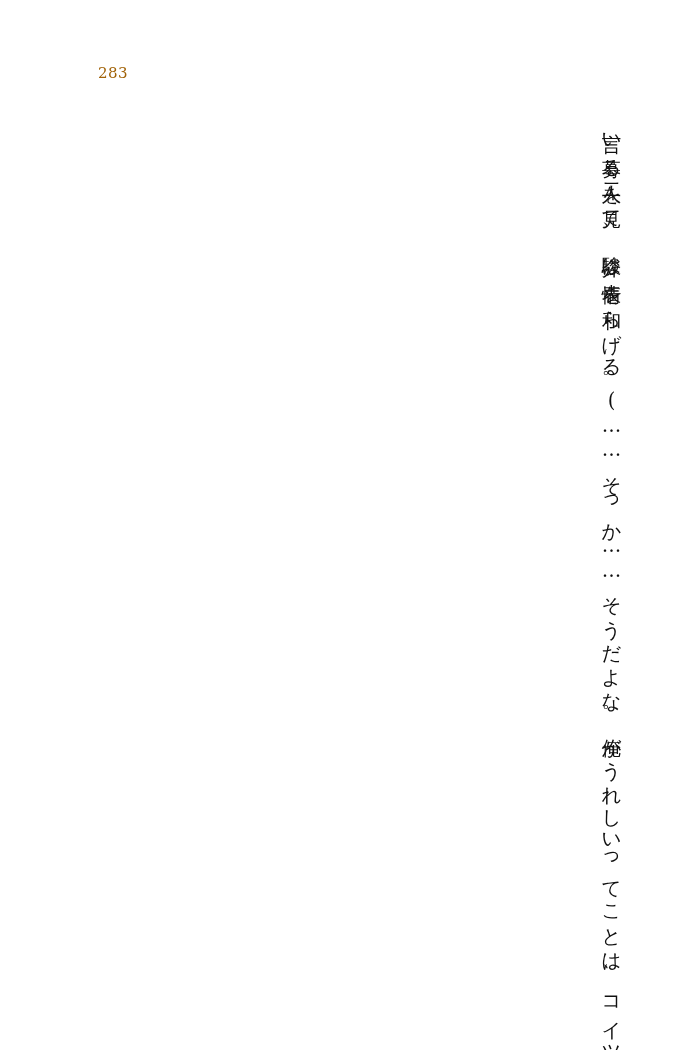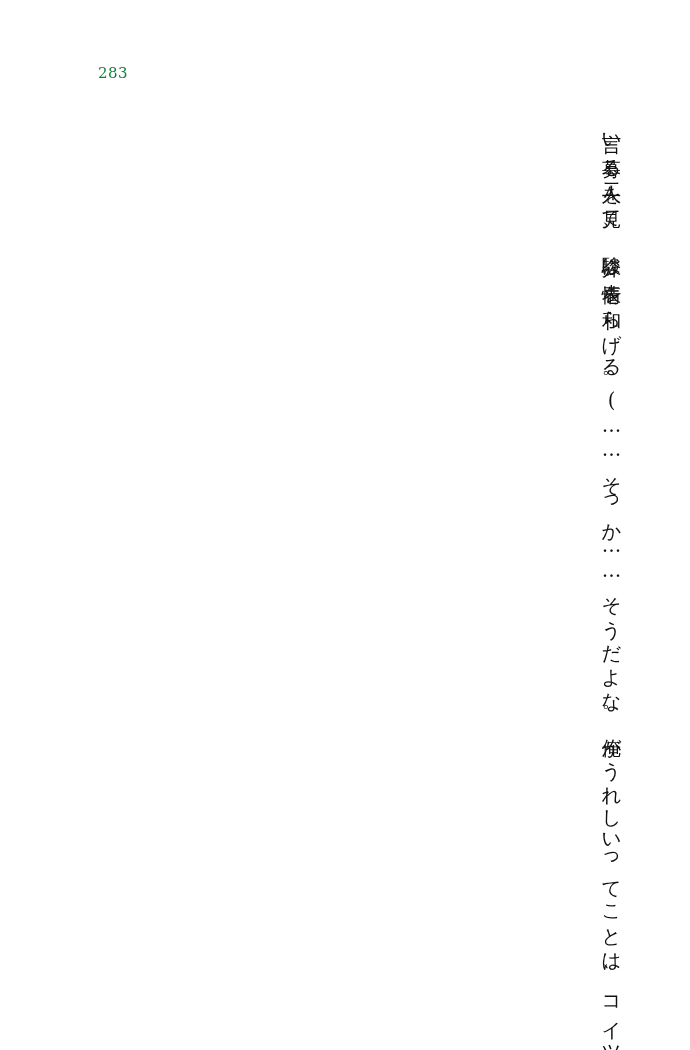--- a/index.html
+++ b/index.html
@@ -15,21 +15,21 @@
     overflow: hidden;
     font-family: "DejaVu Serif", "Liberation Serif", serif;
     color: #101010;
   }
   .page-number {
     position: absolute;
     top: 64px;
     left: 98px;
     font-size: 15px;
     letter-spacing: 0.5px;
-    color: #15803d;
+    color: #a16207;
     font-family: "DejaVu Serif", "Liberation Serif", serif;
   }
   .text-body {
     position: absolute;
     top: 118px;
     left: 62px;
     width: 566px;
     height: 880px;
     writing-mode: vertical-rl;
     text-orientation: upright;

